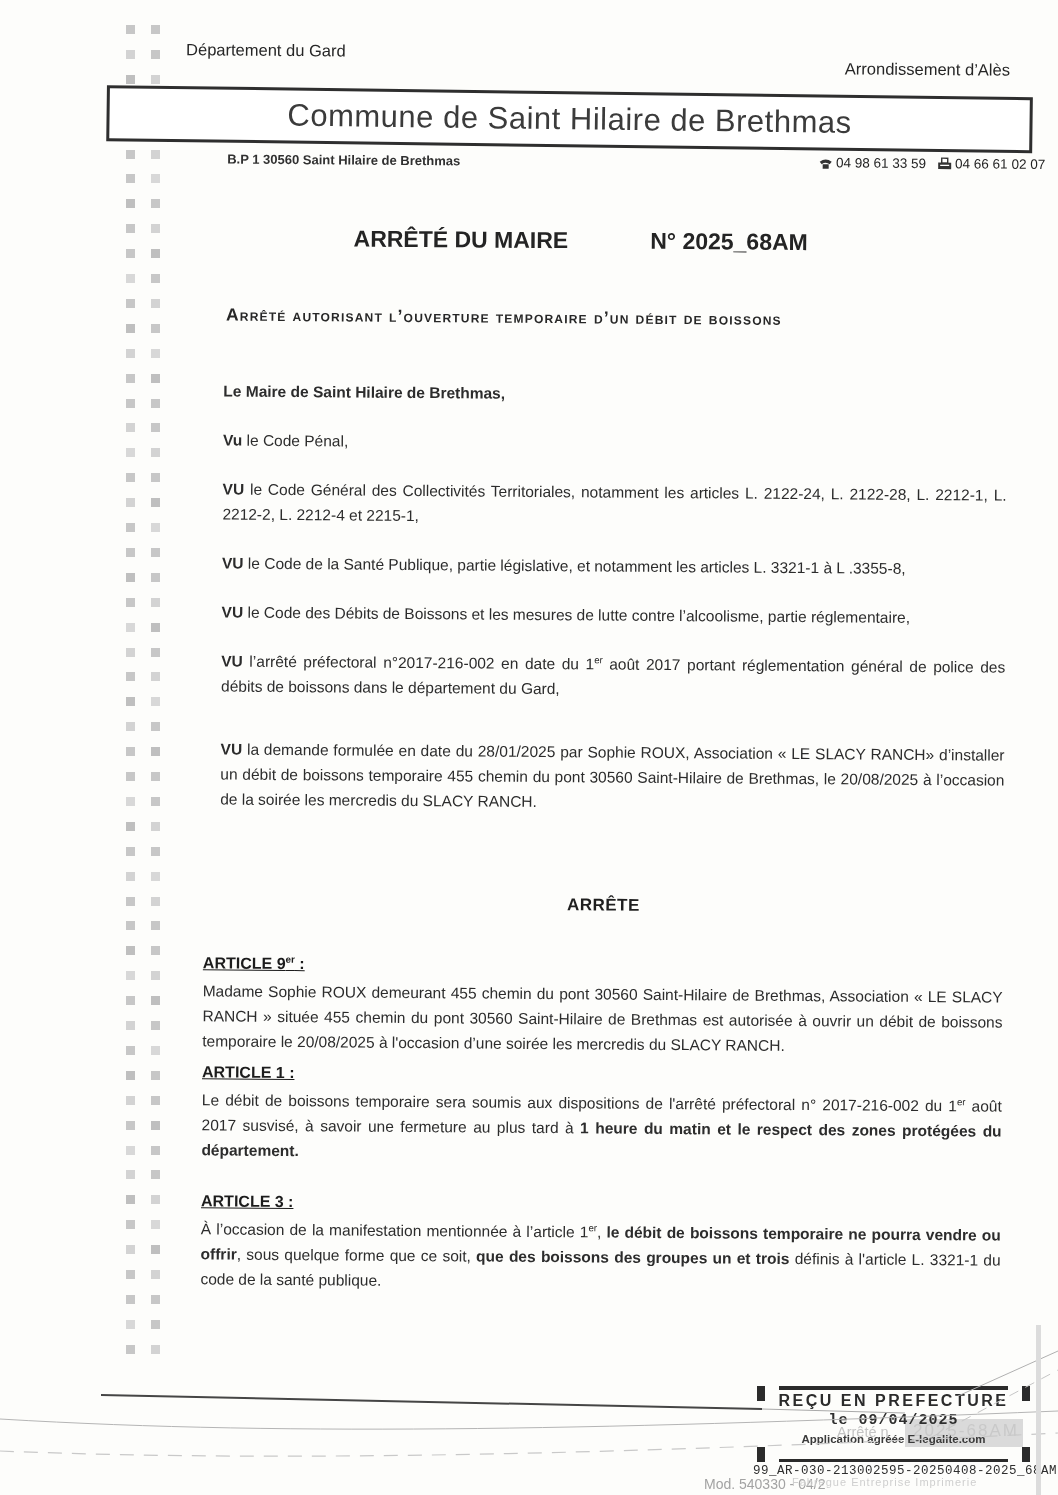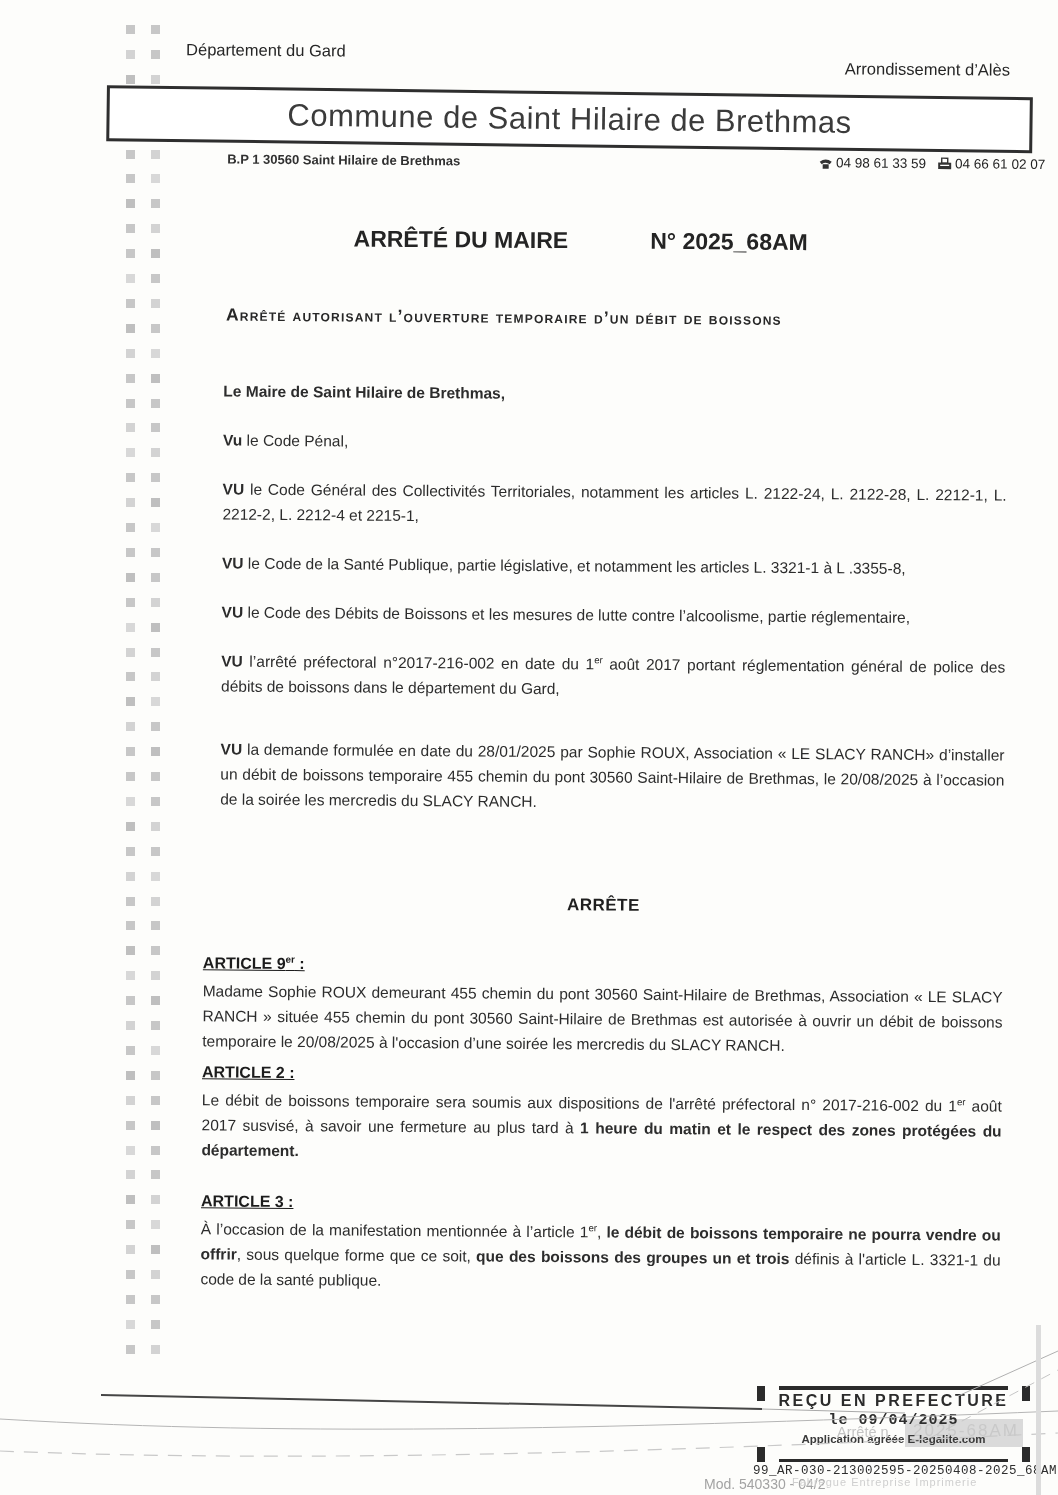--- a/index.html
+++ b/index.html
@@ -240,21 +240,21 @@
         <p><span class="rich-b">VU</span><span> le Code des Débits de Boissons et les mesures de lutte contre l’alcoolisme, partie réglementaire,</span></p>
         <p class="gap-lg"><span class="rich-b">VU</span><span> l’arrêté préfectoral n°2017-216-002 en date du 1</span><span class="rich-sup">er</span><span> août 2017 portant réglementation général de police des débits de boissons dans le département du Gard,</span></p>
         <p><span class="rich-b">VU</span><span> la demande formulée en date du 28/01/2025 par Sophie ROUX, Association « LE SLACY RANCH» d’installer un débit de boissons temporaire 455 chemin du pont 30560 Saint-Hilaire de Brethmas, le 20/08/2025 à l’occasion de la soirée les mercredis du SLACY RANCH.</span></p>
       </div>
 
       <div class="decision">ARRÊTE</div>
 
       <p class="article-heading"><span>ARTICLE 9</span><span class="rich-sup">er</span><span> :</span></p>
       <p class="article-body"><span>Madame Sophie ROUX demeurant 455 chemin du pont 30560 Saint-Hilaire de Brethmas, Association « LE SLACY RANCH » située 455 chemin du pont 30560 Saint-Hilaire de Brethmas est autorisée à ouvrir un débit de boissons temporaire le 20/08/2025 à l'occasion d’une soirée les mercredis du SLACY RANCH.</span></p>
 
-      <p class="article-heading"><span>ARTICLE 2 :</span></p>
+      <p class="article-heading"><span>ARTICLE 1 :</span></p>
       <p class="article-body gap-md"><span>Le débit de boissons temporaire sera soumis aux dispositions de l'arrêté préfectoral n° 2017-216-002 du 1</span><span class="rich-sup">er</span><span> août 2017 susvisé, à savoir une fermeture au plus tard à </span><span class="rich-b">1 heure du matin et le respect des zones protégées du département.</span></p>
 
       <p class="article-heading"><span>ARTICLE 3 :</span></p>
       <p class="article-body"><span>À l’occasion de la manifestation mentionnée à l’article 1</span><span class="rich-sup">er</span><span>, </span><span class="rich-b">le débit de boissons temporaire ne pourra vendre ou offrir</span><span>, sous quelque forme que ce soit, </span><span class="rich-b">que des boissons des groupes un et trois</span><span> définis à l'article L. 3321-1 du code de la santé publique.</span></p>
     </div>
   </div>
 
   <div class="stamp">
     <div class="band"></div>
     <div class="faint-label">Arrêté n</div>

